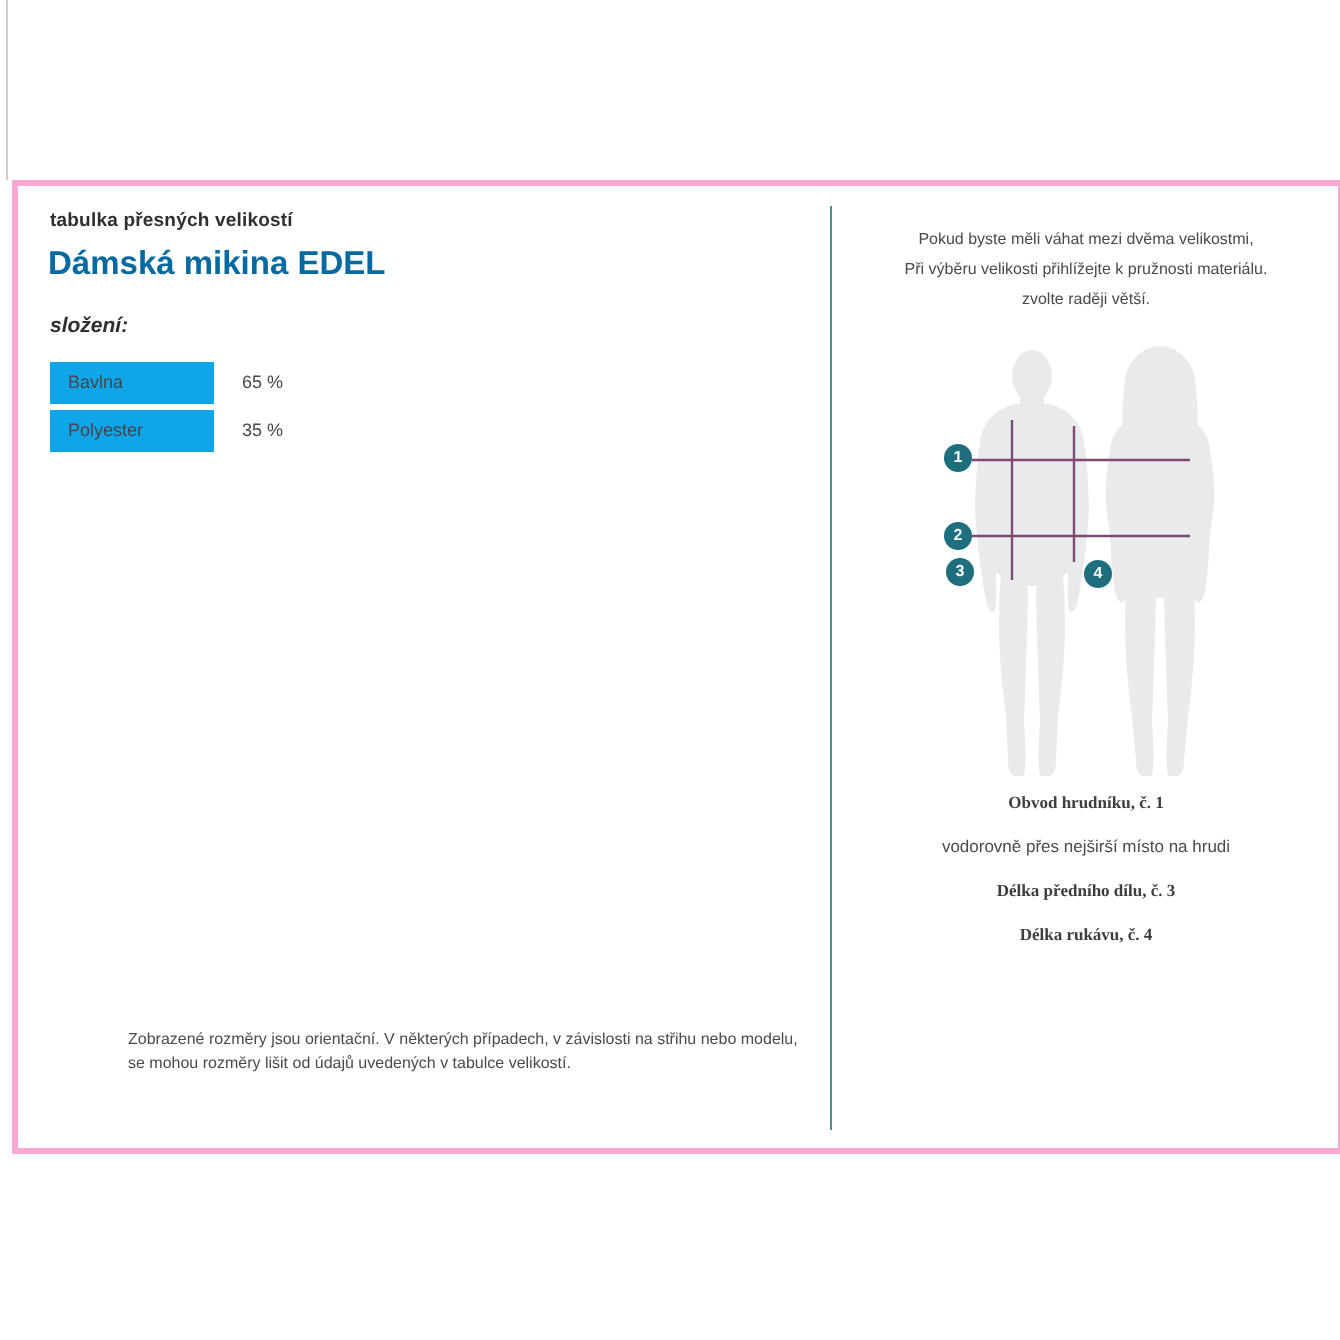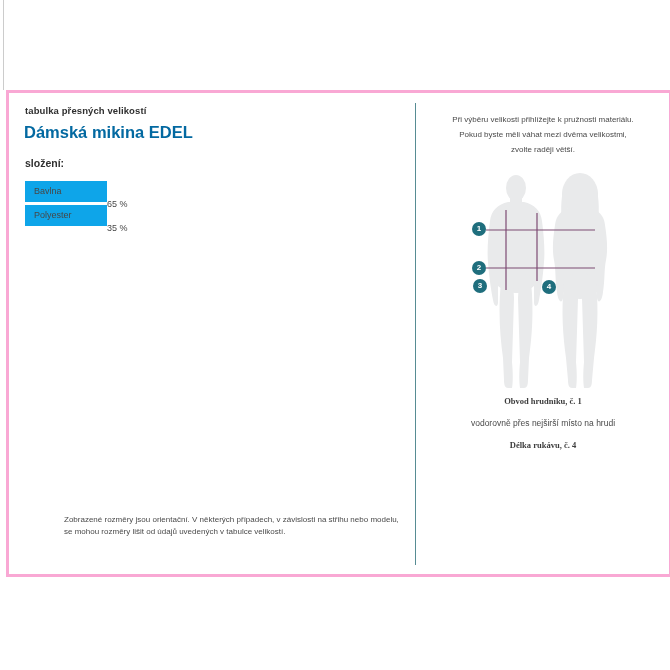--- a/index.html
+++ b/index.html
@@ -4,25 +4,25 @@
 <style>
   html,body{margin:0;padding:0;background:#ffffff;}
   body{font-family:"Liberation Sans",sans-serif;color:#404040;}
   .page{position:relative;width:670px;height:670px;background:#fff;overflow:hidden;}
   .edge-line{position:absolute;left:3px;top:0;width:1px;height:90px;background:#cccccc;}
   .box{position:absolute;left:6px;top:90px;width:660px;height:481px;border:3px solid #f9a8d4;background:#fff;}
   .col-divider{position:absolute;left:406px;top:10px;width:1px;height:462px;background:#578c93;}
 
   .kicker{position:absolute;left:16px;top:12px;font-size:9.5px;font-weight:bold;color:#2f2f2f;letter-spacing:.1px;}
   .title{position:absolute;left:15px;top:30px;margin:0;font-size:16.5px;font-weight:bold;color:#0369a1;}
-  .comp-heading{position:absolute;left:16px;top:64px;font-size:10.5px;font-weight:bold;color:#2f2f2f;}
+  .comp-heading{position:absolute;left:16px;top:64px;font-size:10.5px;font-weight:bold;color:#2f2f2f;font-style:italic;}
   .comp-table{position:absolute;left:16px;top:88px;width:230px;}
   .comp-row{display:flex;margin-bottom:3px;height:21px;line-height:21px;font-size:9px;color:#474747;}
   .comp-cell-label{width:73px;background:#0ea5e9;padding-left:9px;}
-  .comp-cell-value{margin-top:13px;}
+  .comp-cell-value{padding-left:14px;}
 
   .footnote{position:absolute;left:16px;top:421px;width:385px;font-size:8px;line-height:12.4px;color:#4a4a4a;margin-left:39px;}
 
   .intro{position:absolute;left:408px;top:19px;width:252px;text-align:center;font-size:8px;line-height:15px;color:#4a4a4a;}
 
   .figure-wrap{position:absolute;left:451px;top:73px;width:210px;height:227px;}
   .figure-wrap svg{position:absolute;left:0;top:0;}
   .badge{position:absolute;width:14px;height:14px;border-radius:50%;background:#1f6e7d;color:#ffffff;
          font-size:8px;font-weight:bold;line-height:14px;text-align:center;}
   .badge-1{left:12px;top:56px;}
@@ -57,22 +57,22 @@
         <div class="comp-cell-value">35 %</div>
       </div>
     </div>
 
     <div class="footnote">
       <div>Zobrazené rozměry jsou orientační. V některých případech, v závislosti na střihu nebo modelu,</div>
       <div>se mohou rozměry lišit od údajů uvedených v tabulce velikostí.</div>
     </div>
 
     <div class="intro">
+      <div>Pokud byste měli váhat mezi dvěma velikostmi,</div>
       <div>Při výběru velikosti přihlížejte k pružnosti materiálu.</div>
-      <div>Pokud byste měli váhat mezi dvěma velikostmi,</div>
       <div>zvolte raději větší.</div>
     </div>
 
     <div class="figure-wrap">
       <svg width="210" height="227" viewBox="0 0 210 227">
         <g fill="#e9eaeb">
 
           <ellipse cx="56" cy="22" rx="10" ry="13"></ellipse>
           <rect x="50" y="30" width="12" height="11"></rect>
           <path d="M48,36 C38,38 31,45 30,55 C28,70 27,86 28,96 C29,110 31,124 33,134
@@ -108,16 +108,17 @@
       </svg>
       <div class="badge badge-1">1</div>
       <div class="badge badge-2">2</div>
       <div class="badge badge-3">3</div>
       <div class="badge badge-4">4</div>
     </div>
 
     <div class="measures">
       <div class="m-label">Obvod hrudníku, č. 1</div>
       <div class="m-note">vodorovně přes nejširší místo na hrudi</div>
+      <div class="m-label">Délka předního dílu, č. 3</div>
       <div class="m-label">Délka rukávu, č. 4</div>
     </div>
   </div>
 </div>
 
 </body></html>

